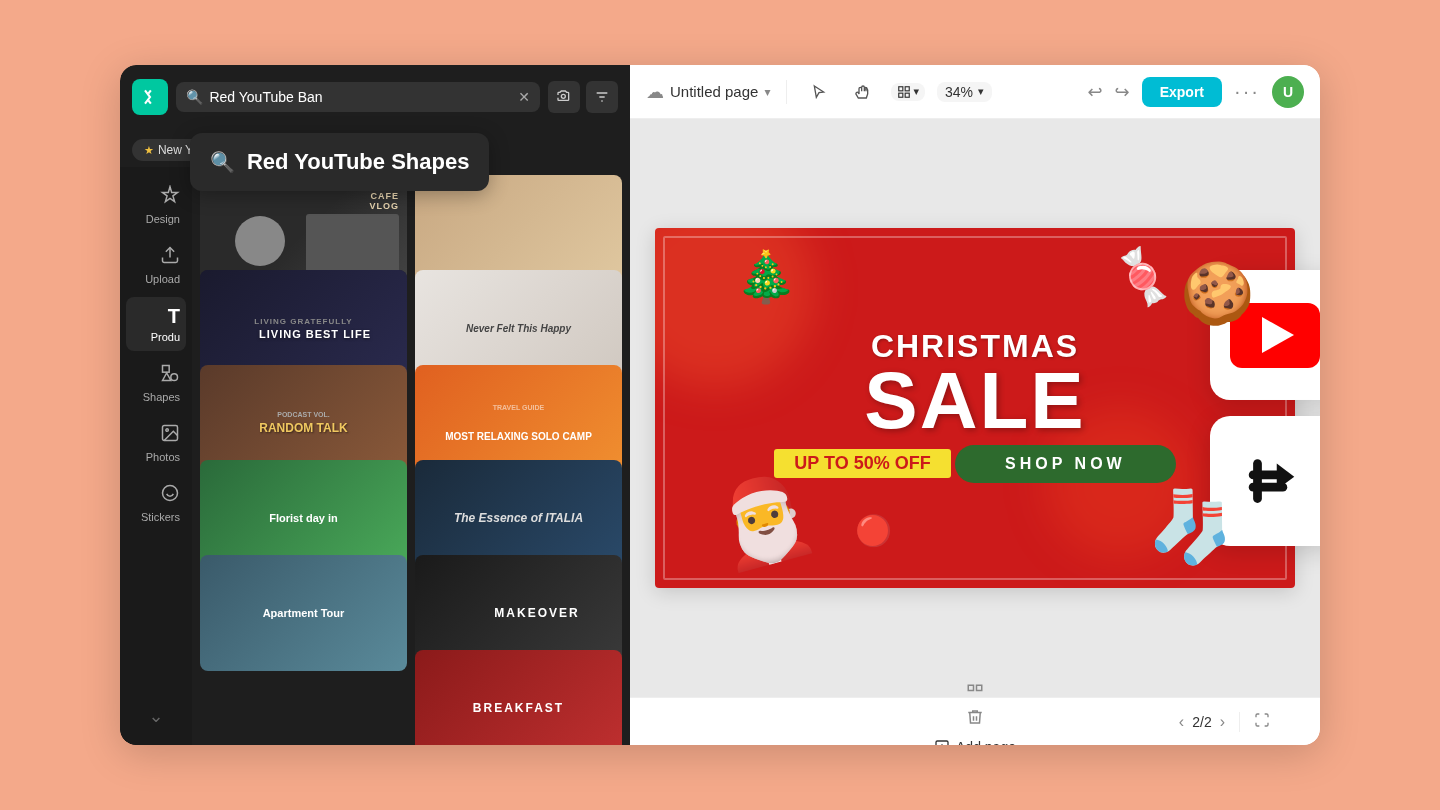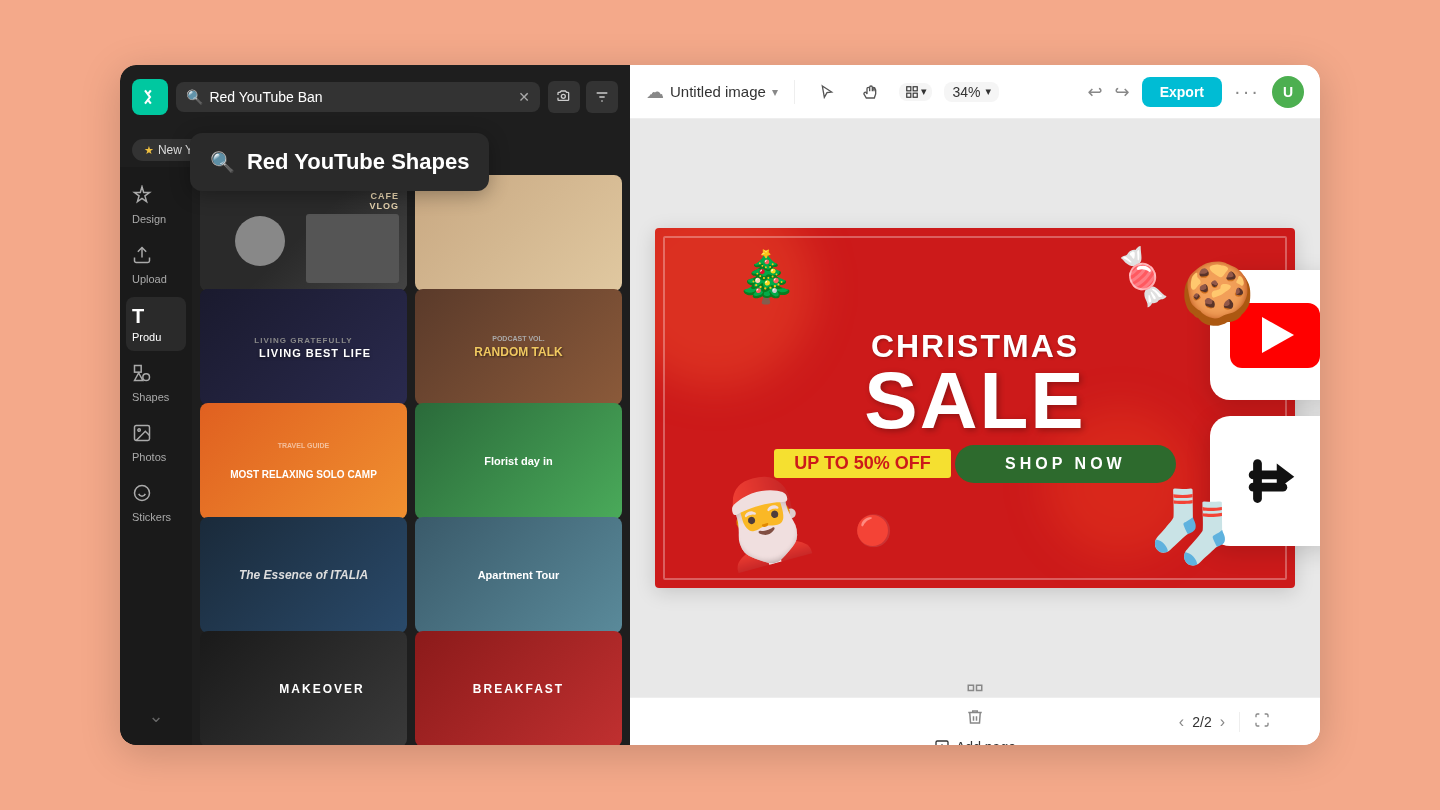--- a/index.html
+++ b/index.html
@@ -148,21 +148,21 @@
       background: #1a1a1a;
       display: flex;
       flex-direction: column;
       align-items: center;
       padding: 10px 0;
       gap: 4px;
     }
     .sidebar-item {
       display: flex;
       flex-direction: column;
-      align-items: flex-start;
+      align-items: flex-end;
       gap: 3px;
       padding: 8px 6px;
       border-radius: 8px;
       cursor: pointer;
       width: 60px;
       color: #aaa;
     }
     .sidebar-item:hover, .sidebar-item.active { background: #2a2a2a; color: white; }
     .sidebar-icon { font-size: 20px; }
     .sidebar-label { font-size: 11px; }
@@ -617,20 +617,25 @@
         </div>
 
         <div class="tmpl-card card-living">
           <div class="card-inner" style="background:linear-gradient(135deg,#1a1a2e,#2a2a4e);">
             <div style="text-align:center;">
               <div style="font-size:8px;color:#888;letter-spacing:1px;margin-bottom:2px;">LIVING GRATEFULLY</div>
               <div class="overlay-text" style="font-size:11px;font-weight:900;text-transform:uppercase;color:white;">LIVING BEST LIFE</div>
             </div>
           </div>
         </div>
+        <div class="tmpl-card">
+          <div class="card-inner" style="background:linear-gradient(135deg,#e8e4e0,#d0c8c0);">
+            <div class="overlay-text" style="color:#444;font-size:10px;font-style:italic;">Never Felt This Happy</div>
+          </div>
+        </div>
 
         <div class="tmpl-card">
           <div class="card-inner" style="background:linear-gradient(135deg,#5a3a2a,#8b5a3a);">
             <div style="text-align:center;">
               <div style="font-size:7px;color:#aaa;margin-bottom:3px;">PODCAST VOL.</div>
               <div style="font-size:12px;font-weight:900;text-transform:uppercase;color:#f0c860;text-shadow:1px 1px 2px rgba(0,0,0,0.5);">RANDOM TALK</div>
             </div>
           </div>
         </div>
         <div class="tmpl-card">
@@ -671,21 +676,21 @@
         </div>
       </div>
     </div>
   </div>
 
   <div class="right-panel">
 
     <div class="top-toolbar">
       <div class="title-area">
         <span class="cloud-icon">☁</span>
-        <span class="doc-title">Untitled image</span>
+        <span class="doc-title">Untitled page</span>
         <span class="chevron-icon">▾</span>
       </div>
       <div class="toolbar-sep"></div>
       <div class="toolbar-btn">
         <svg viewBox="0 0 24 24" width="16" height="16" fill="none" stroke="currentColor" stroke-width="2">
             <path d="M5 3l14 9-7 1-4 7z"></path>
           </svg>
       </div>
       <div class="toolbar-btn">
         <svg viewBox="0 0 24 24" width="16" height="16" fill="none" stroke="currentColor" stroke-width="2">

